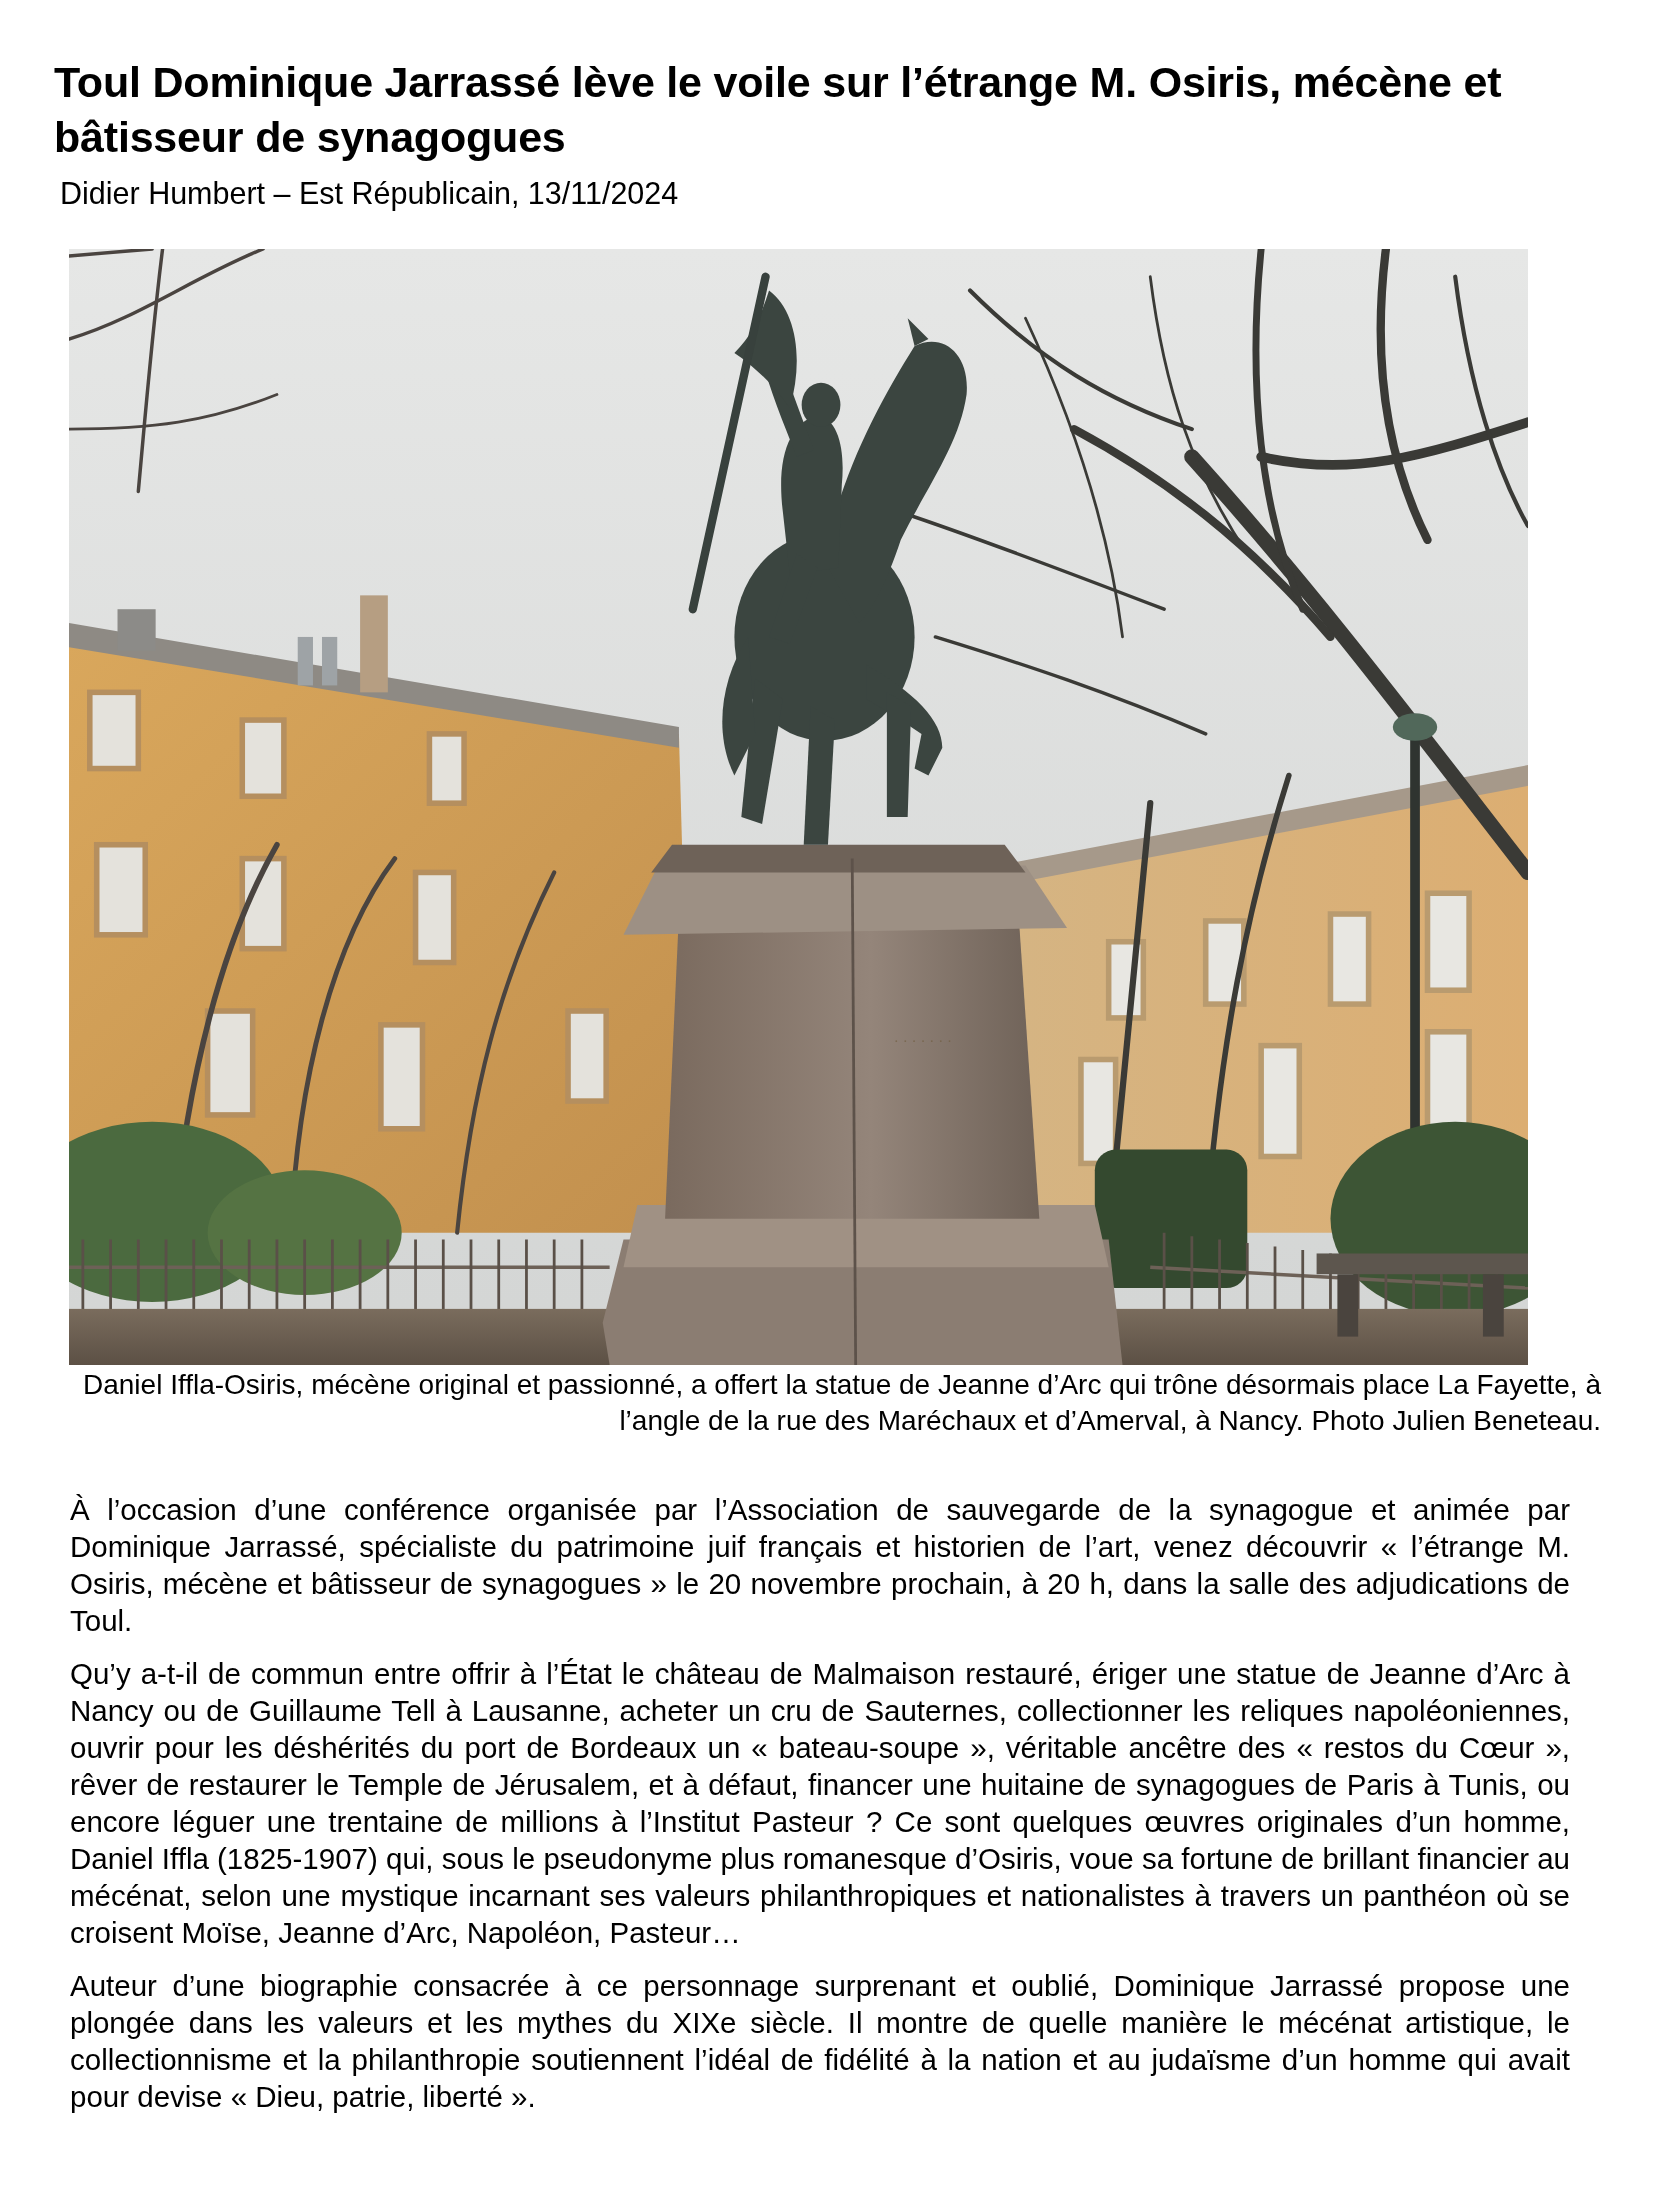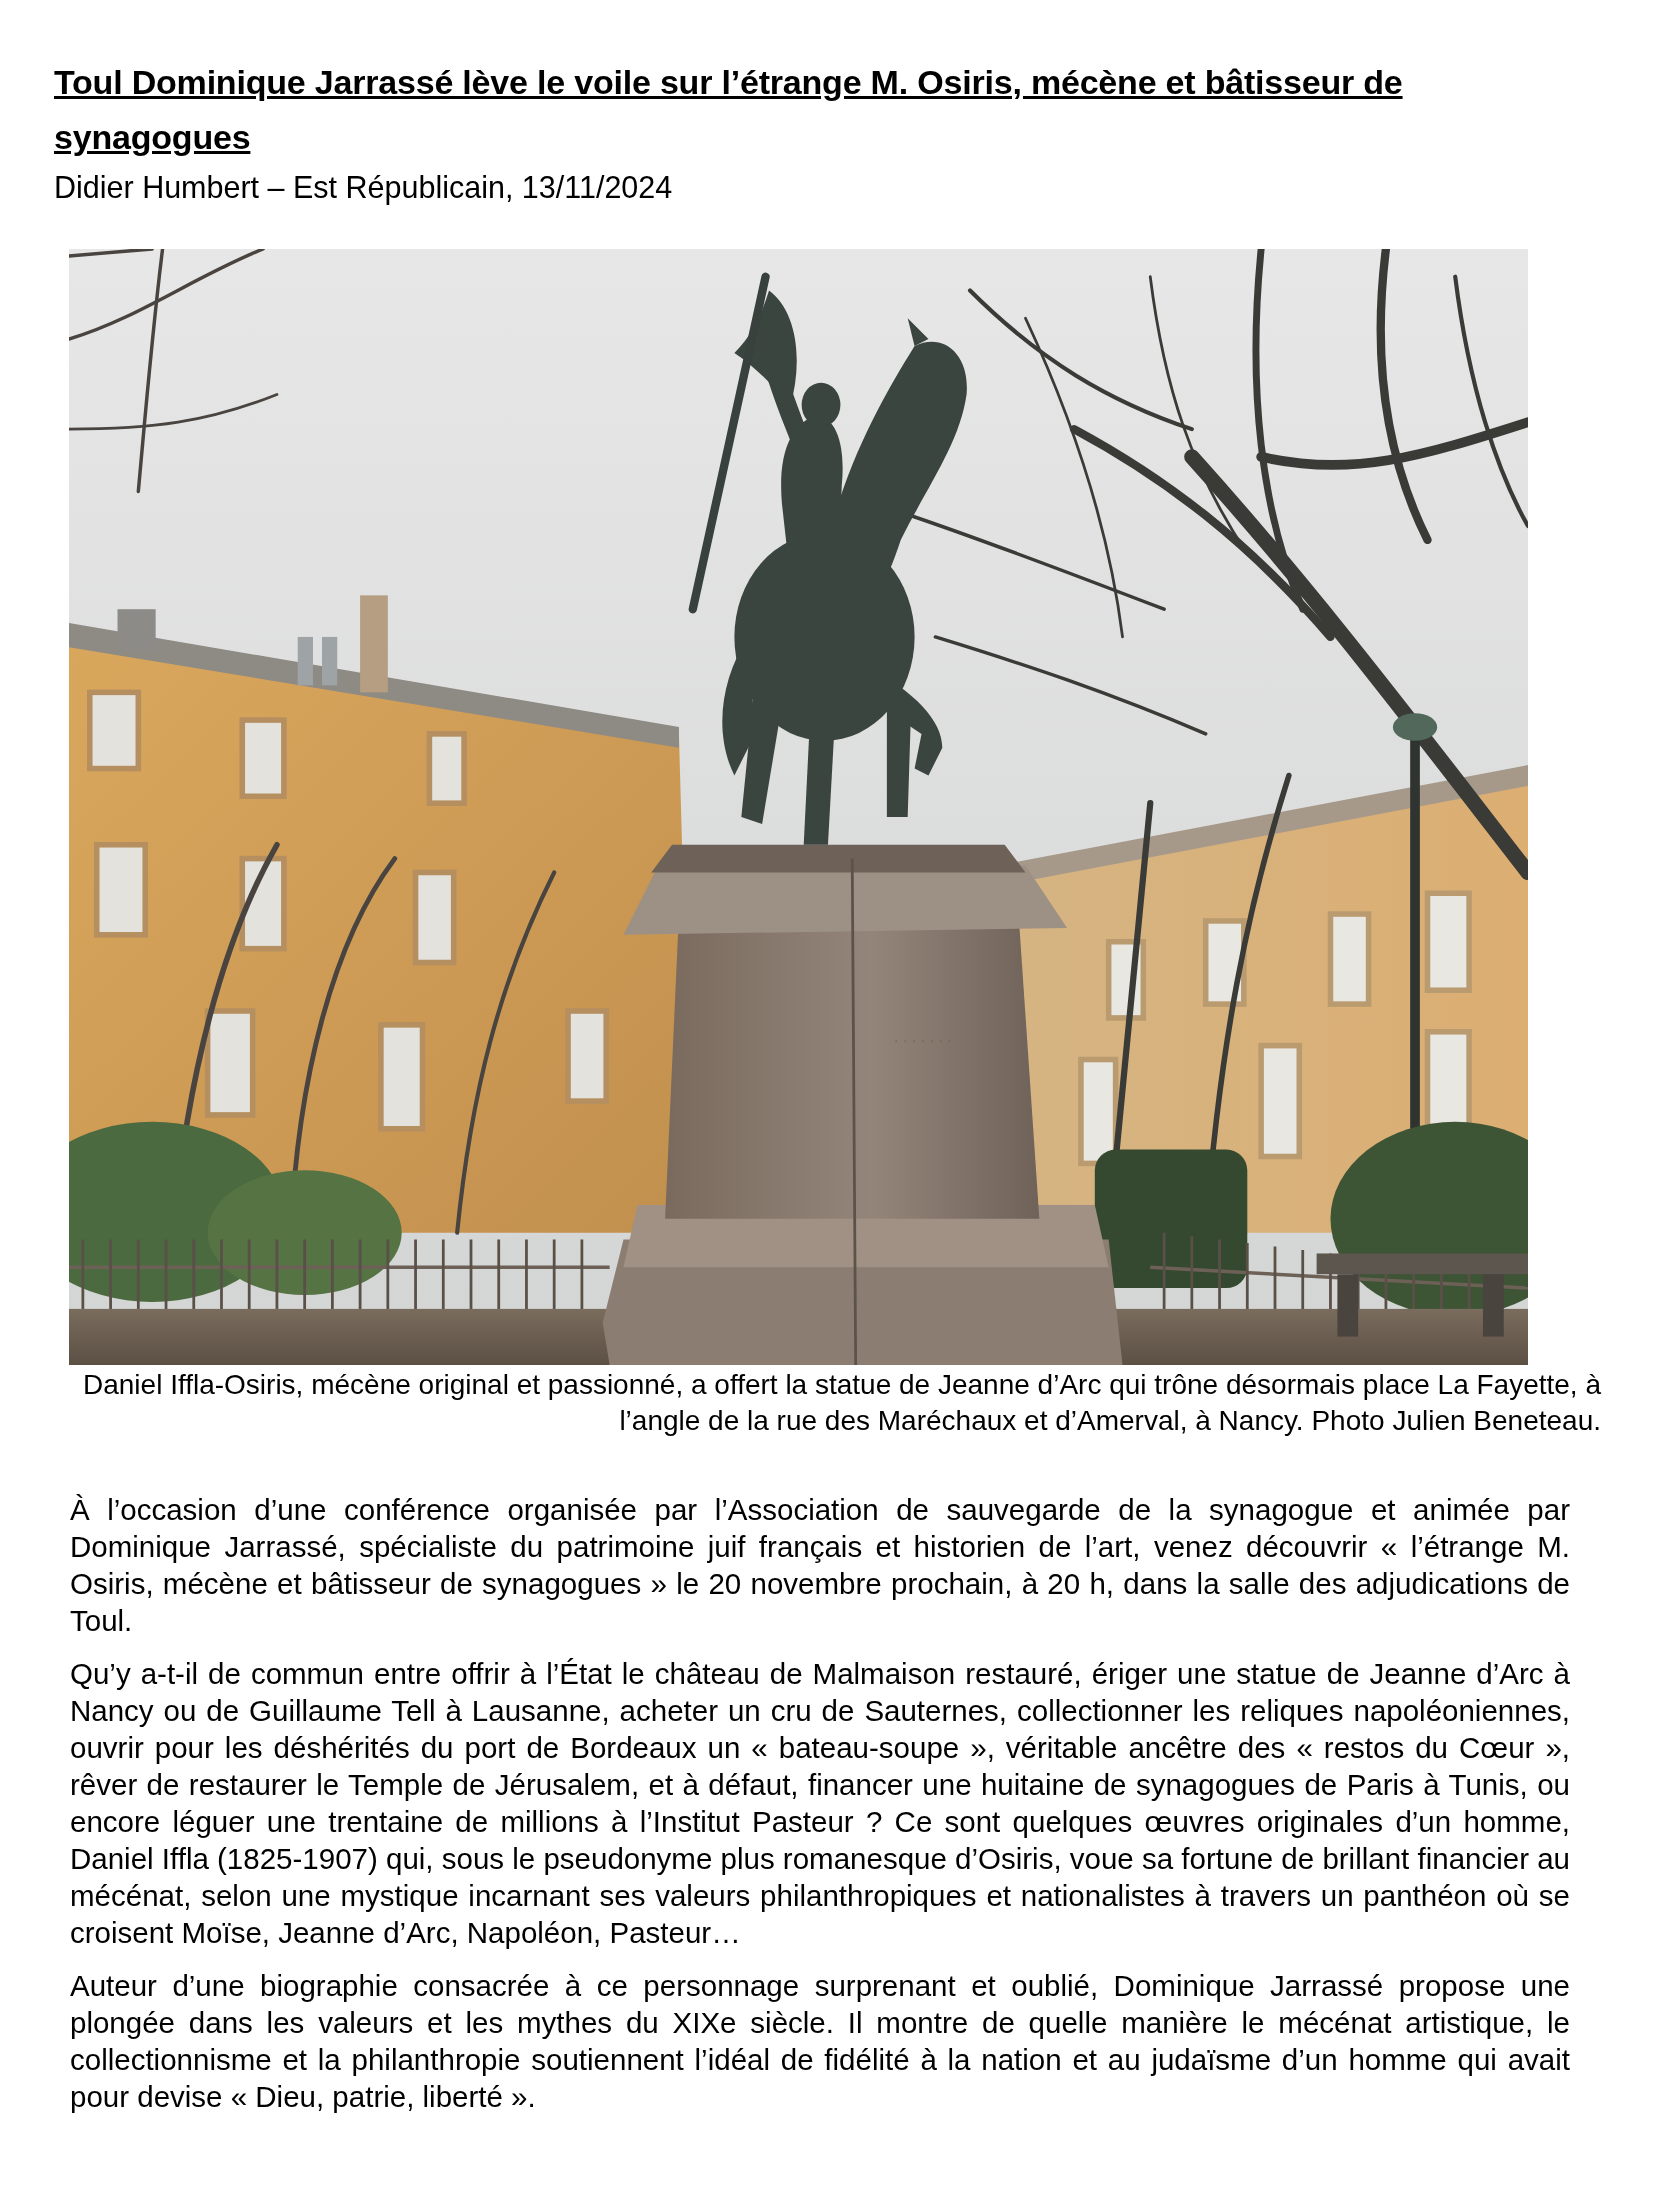--- a/index.html
+++ b/index.html
@@ -15,32 +15,31 @@
       position: absolute;
       left: 54px;
       top: 0;
       width: 1547px;
     }
     .title {
       position: absolute;
       left: 0; top: 55px;
       width: 1547px;
       font-weight: bold;
-      font-size: 34px;
+      font-size: 43px;
       line-height: 55px;
       letter-spacing: -0.2px;
       margin: 0;
-      text-decoration: underline;
     }
     .byline {
       position: absolute;
       left: 0; top: 169px;
       font-size: 30.5px;
       line-height: 36px;
-      margin: 0;
+      margin: 6px;
     }
     .photo {
       position: absolute;
       left: 15.2px; top: 249px;
       width: 1459px; height: 1116px;
       overflow: hidden;
       background: #d9dad9;
     }
     .photo svg { display: block; width: 100%; height: 100%; }
     .caption {

